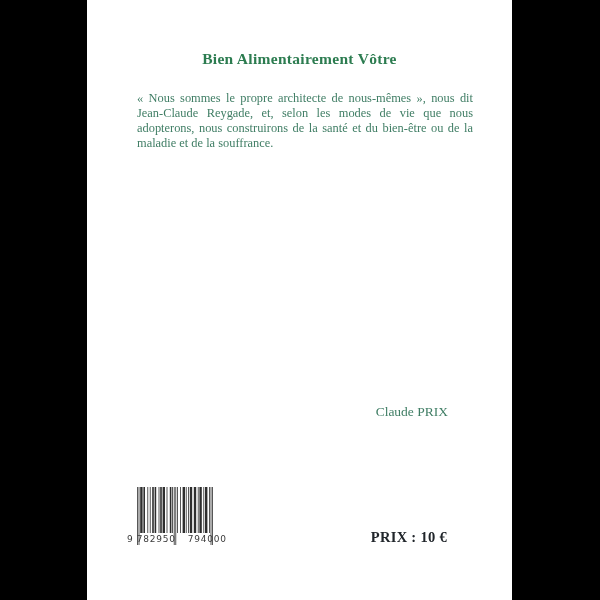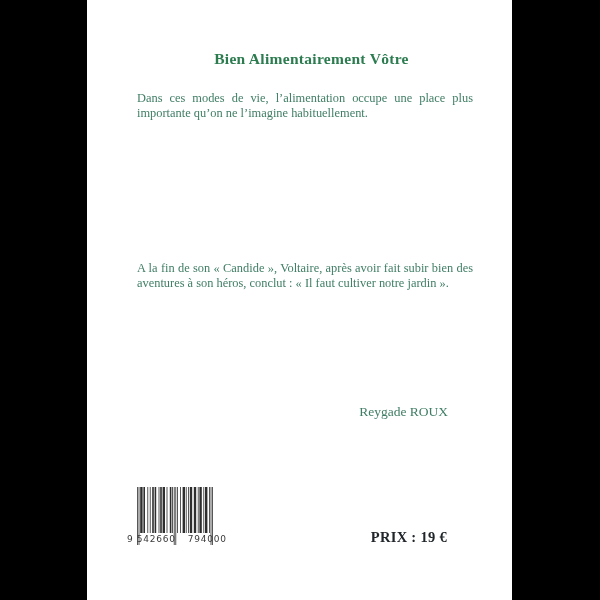--- a/index.html
+++ b/index.html
@@ -10,21 +10,20 @@
   }
   .paper{
     position:absolute;left:87px;top:0;width:425px;height:600px;
     background:var(--paper,#fff);
   }
   .title{
     position:absolute;top:50px;left:0;width:100%;
     margin:0;text-align:center;
     font-size:15.5px;font-weight:bold;letter-spacing:.3px;
     color:var(--title-c,#2c7c50);
-    padding-left:12px;
   }
   .block{
     position:absolute;left:50px;width:336px;
     font-size:12.4px;line-height:15px;
     text-align:justify;
     color:var(--body-c,#3f7d64);
   }
   .block p{margin:0;}
   .block-1{top:91px;}
   .block-2{top:261px;}
@@ -56,28 +55,27 @@
 <body>
 
 <div class="side-bar left"></div>
 <div class="side-bar right"></div>
 
 <div class="paper">
 
   <h1 class="title">Bien Alimentairement Vôtre</h1>
 
   <div class="block block-1">
-    <p>Dans ces modes de vie, l’alimentation occupe une place plus importante qu’on ne l’imagine habituellement.</p>
+    <p>« Nous sommes le propre architecte de nous-mêmes », nous dit Jean-Claude Reygade, et, selon les modes de vie que nous adopterons, nous construirons de la santé et du bien-être ou de la maladie et de la souffrance.</p>
   </div>
 
   <div class="block block-2">
-    <p>A la fin de son « Candide », Voltaire, après avoir fait subir bien des aventures à son héros, conclut : « Il faut cultiver notre jardin ».</p>
   </div>
 
-  <div class="author">Reygade ROUX</div>
+  <div class="author">Claude PRIX</div>
 
   <div class="barcode">
     <svg id="barcode-svg" width="86" height="62" viewBox="0 0 86 62" xmlns="http://www.w3.org/2000/svg">
         <rect x="10.00" y="0" width="0.80" height="58" fill="var(--ink)"></rect>
         <rect x="11.60" y="0" width="0.80" height="58" fill="var(--ink)"></rect>
         <rect x="13.20" y="0" width="2.40" height="46" fill="var(--ink)"></rect>
         <rect x="16.40" y="0" width="1.60" height="46" fill="var(--ink)"></rect>
         <rect x="20.40" y="0" width="0.80" height="46" fill="var(--ink)"></rect>
         <rect x="22.80" y="0" width="0.80" height="46" fill="var(--ink)"></rect>
         <rect x="25.20" y="0" width="1.60" height="46" fill="var(--ink)"></rect>
@@ -100,20 +98,20 @@
         <rect x="70.80" y="0" width="0.80" height="46" fill="var(--ink)"></rect>
         <rect x="72.40" y="0" width="2.40" height="46" fill="var(--ink)"></rect>
         <rect x="76.40" y="0" width="0.80" height="46" fill="var(--ink)"></rect>
         <rect x="78.00" y="0" width="2.40" height="46" fill="var(--ink)"></rect>
         <rect x="82.00" y="0" width="0.80" height="46" fill="var(--ink)"></rect>
         <rect x="83.60" y="0" width="0.80" height="58" fill="var(--ink)"></rect>
         <rect x="85.20" y="0" width="0.80" height="58" fill="var(--ink)"></rect>
       </svg>
     <div class="bc-digits">
       <span class="bc-d9">9</span>
-      <span class="bc-dl">542660</span>
+      <span class="bc-dl">782950</span>
       <span class="bc-dr">794000</span>
     </div>
   </div>
 
-  <div class="price">PRIX : 19 €</div>
+  <div class="price">PRIX : 10 €</div>
 
 </div>
 
 </body></html>

